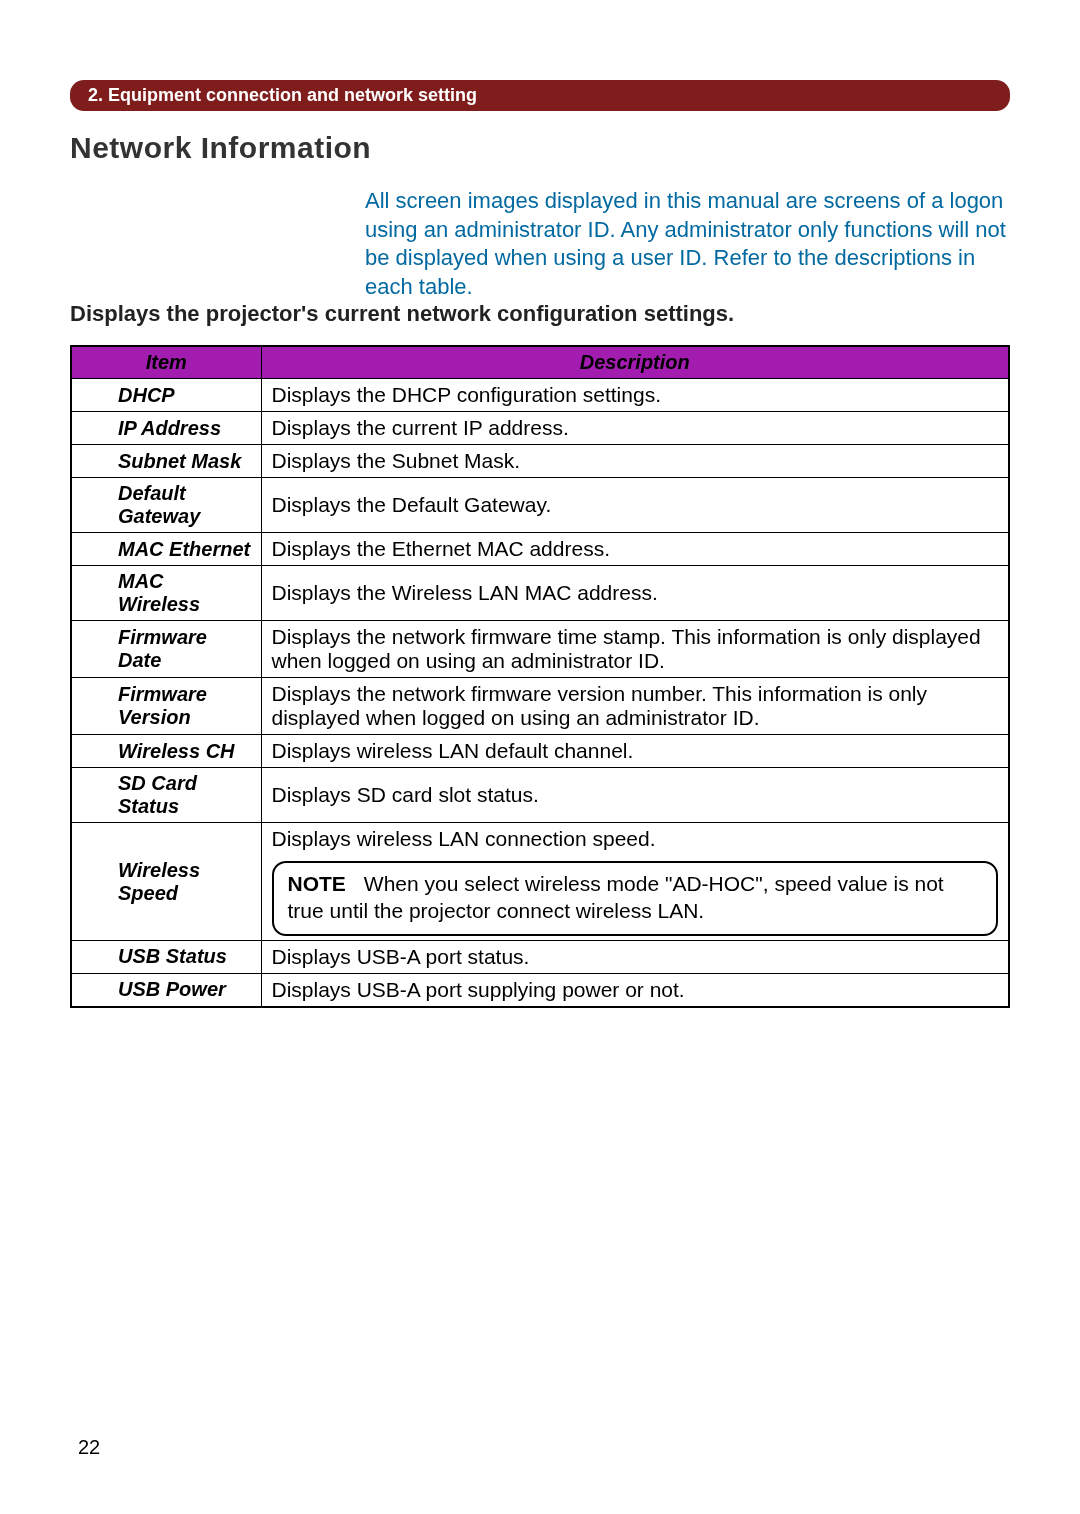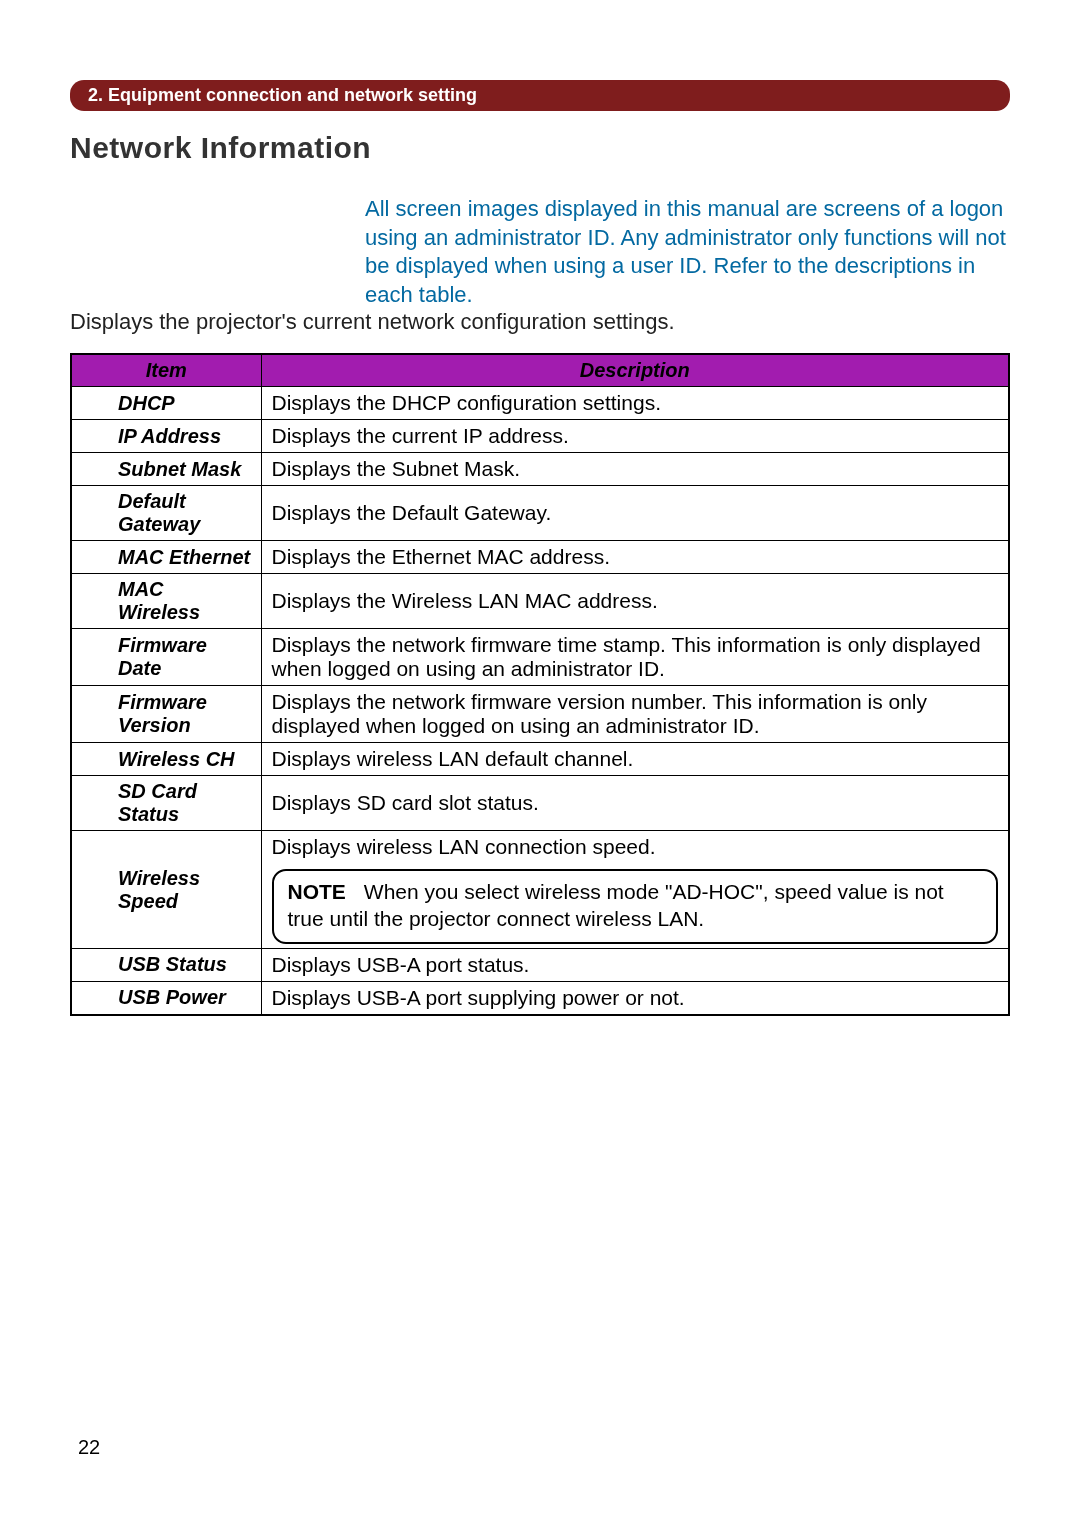--- a/index.html
+++ b/index.html
@@ -23,33 +23,34 @@
     }
     .section-header-text {
       color: #ffffff;
       font-weight: bold;
       font-size: 18px;
     }
     .page-title {
       font-size: 30px;
       font-weight: bold;
       color: #333333;
-      margin-bottom: 30px;
+      margin-bottom: 22px;
       letter-spacing: 0.5px;
     }
     .intro-para {
       font-size: 22px;
       color: #0369a1;
       line-height: 1.3;
       margin-left: 295px;
     }
     .subtitle {
       font-size: 22px;
       color: #222222;
       margin-bottom: 18px;
+      font-weight: bold;
     }
     table.info-table {
       width: 100%;
       border-collapse: collapse;
       border: 2px solid #000000;
     }
     table.info-table th {
       border: 1px solid #000000;
       padding: 4px 8px;
       font-style: italic;

